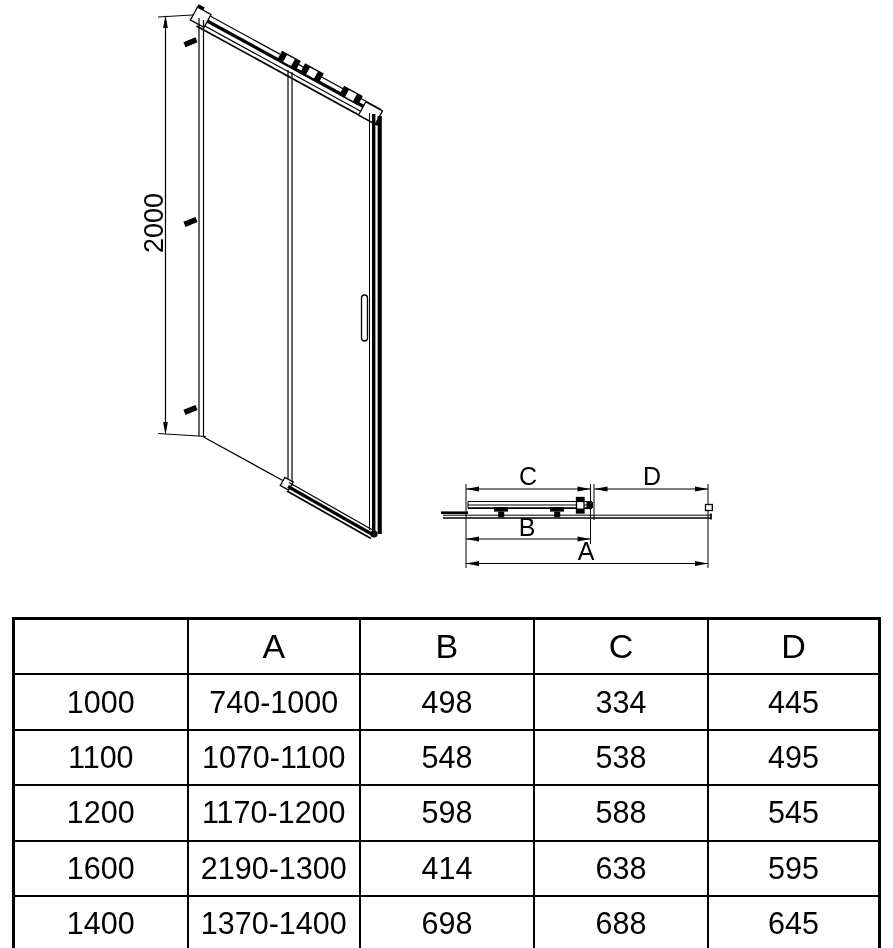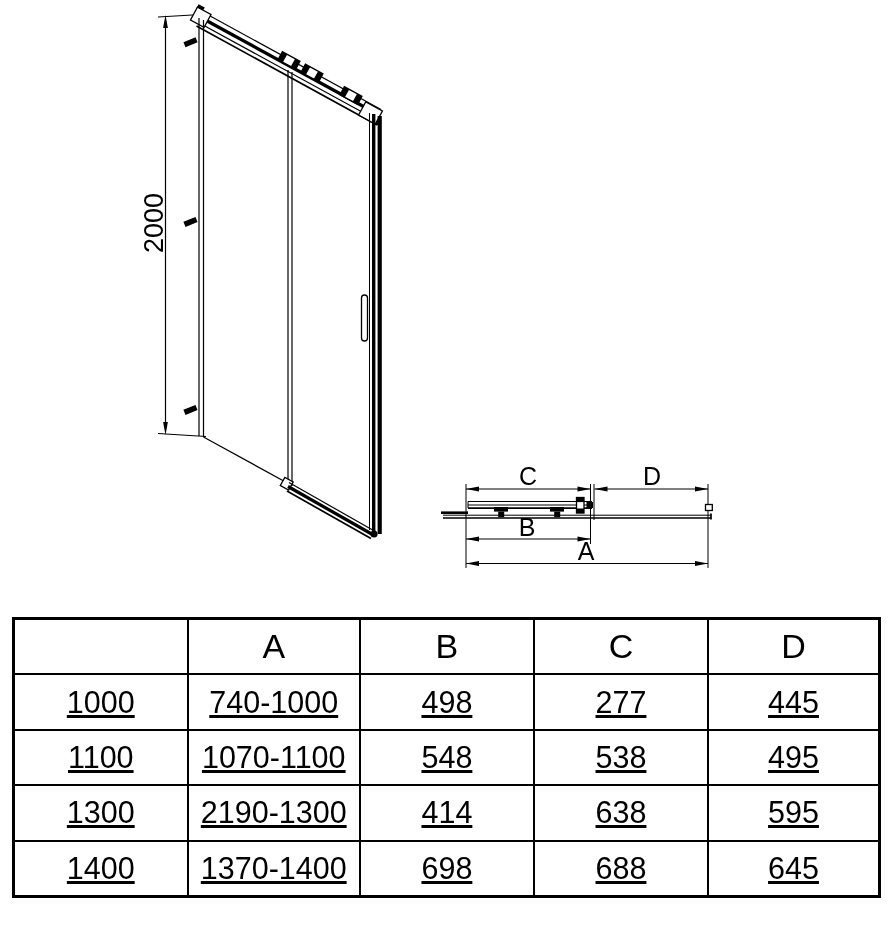--- a/index.html
+++ b/index.html
@@ -35,21 +35,21 @@
   table.dims th, table.dims td{
     border:2px solid #000;
     text-align:center;
     vertical-align:middle;
     padding:0;
     height:53.4px;
     font-weight:normal;
     overflow:hidden;
   }
   table.dims th{font-size:34px;}
-  table.dims td{font-size:30.5px;text-decoration:underline;}
+  table.dims td{font-size:30.5px;}
 </style>
 </head>
 <body>
 
 <div class="page">
 
   <svg width="893" height="607" viewBox="0 0 893 607">
 
     <g>
 
@@ -207,32 +207,39 @@
         <th>B</th>
         <th>C</th>
         <th>D</th>
       </tr>
     </thead>
     <tbody>
       <tr>
         <td>1000</td>
         <td>740-1000</td>
         <td>498</td>
-        <td>277</td>
+        <td>334</td>
         <td>445</td>
       </tr>
       <tr>
         <td>1100</td>
         <td>1070-1100</td>
         <td>548</td>
         <td>538</td>
         <td>495</td>
       </tr>
       <tr>
-        <td>1300</td>
+        <td>1200</td>
+        <td>1170-1200</td>
+        <td>598</td>
+        <td>588</td>
+        <td>545</td>
+      </tr>
+      <tr>
+        <td>1600</td>
         <td>2190-1300</td>
         <td>414</td>
         <td>638</td>
         <td>595</td>
       </tr>
       <tr>
         <td>1400</td>
         <td>1370-1400</td>
         <td>698</td>
         <td>688</td>

